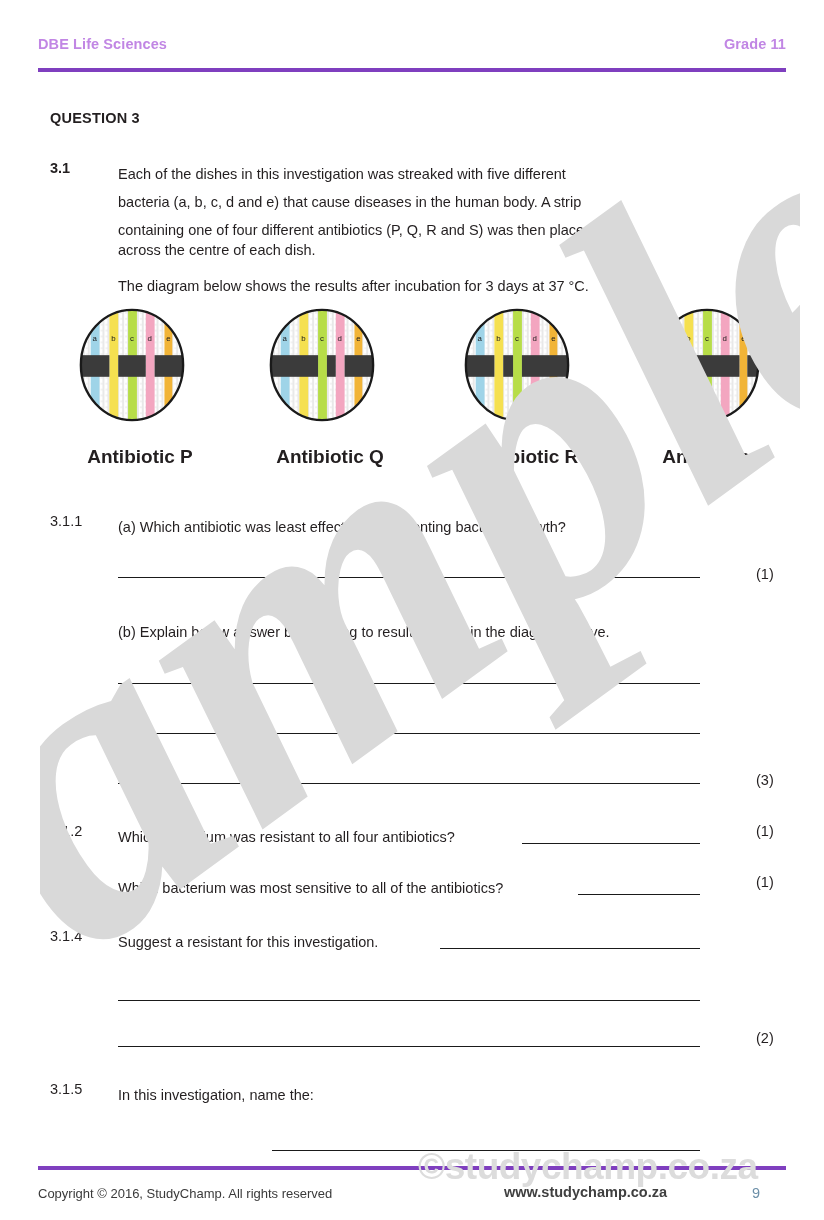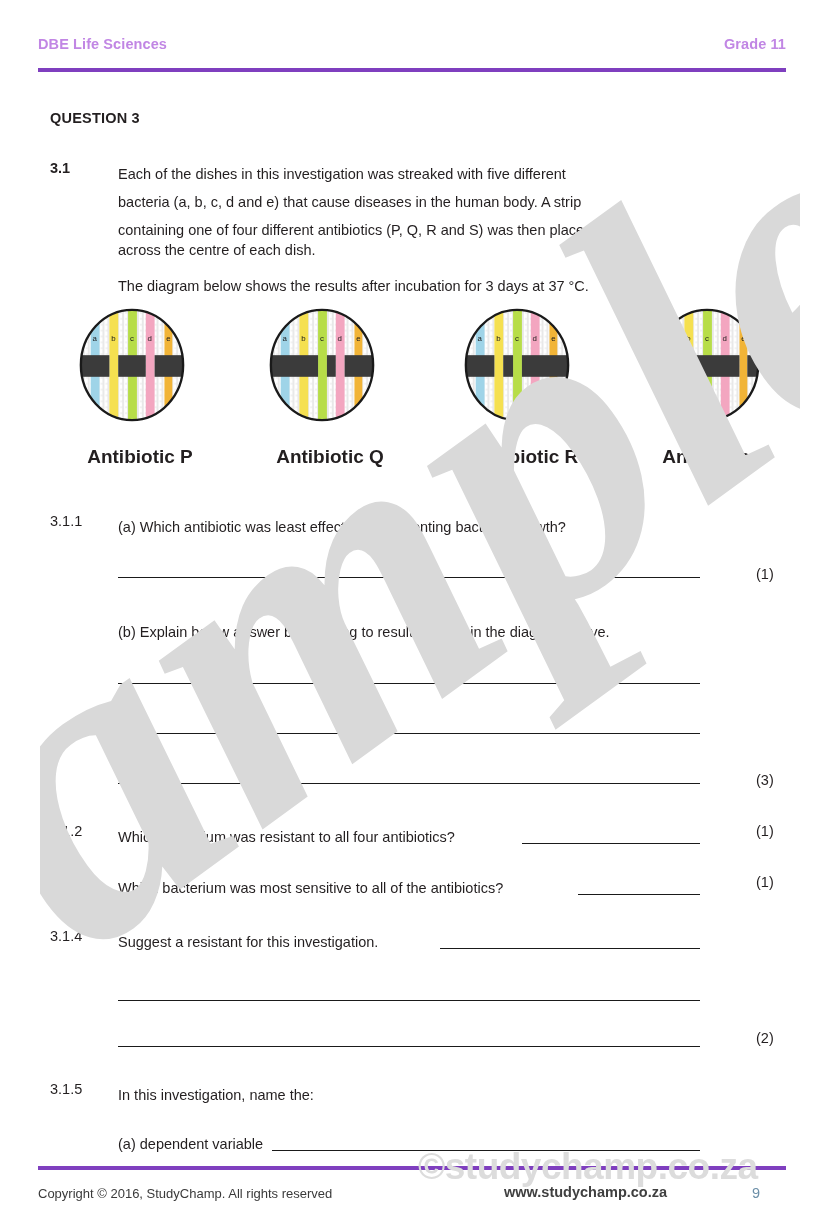--- a/index.html
+++ b/index.html
@@ -374,21 +374,20 @@
 
   <div class="qnum light" style="left:50px; top:928px;">3.1.4</div>
   <div class="para" style="left:118px; top:928px;">Suggest a resistant for this investigation.</div>
   <div class="ansline" style="left:440px; top:948px; width:260px;"></div>
   <div class="ansline" style="left:118px; top:1000px; width:582px;"></div>
   <div class="ansline" style="left:118px; top:1046px; width:582px;"></div>
   <div class="marks" style="left:756px; top:1030px;">(2)</div>
 
   <div class="qnum light" style="left:50px; top:1081px;">3.1.5</div>
   <div class="para" style="left:118px; top:1081px;">In this investigation, name the:</div>
-  <div class="para" style="left:118px; top:1130px;">(a) dependent variable</div>
   <div class="ansline" style="left:272px; top:1150px; width:428px;"></div>
 
   <div class="wm-sample">
     <svg viewBox="0 0 760 960" xmlns="http://www.w3.org/2000/svg">
       <text x="380" y="560" fill="#d9d9d9" text-anchor="middle" font-family="Liberation Serif, serif" font-style="italic" font-size="430" font-weight="bold" transform="rotate(-36 380 560)">Sample</text>
     </svg>
   </div>
 
   <div class="wm-site">©studychamp.co.za</div>
 

